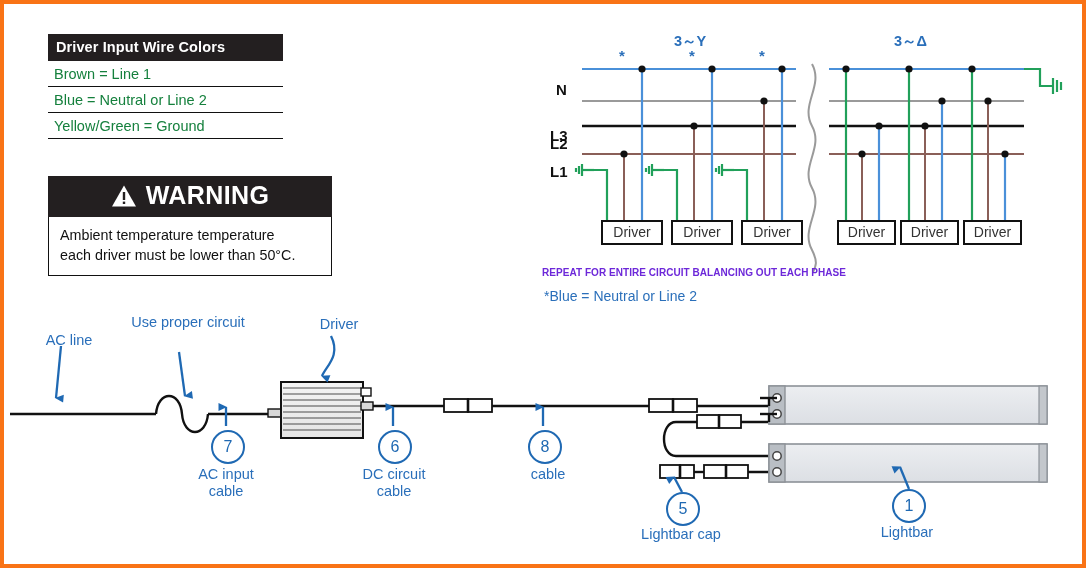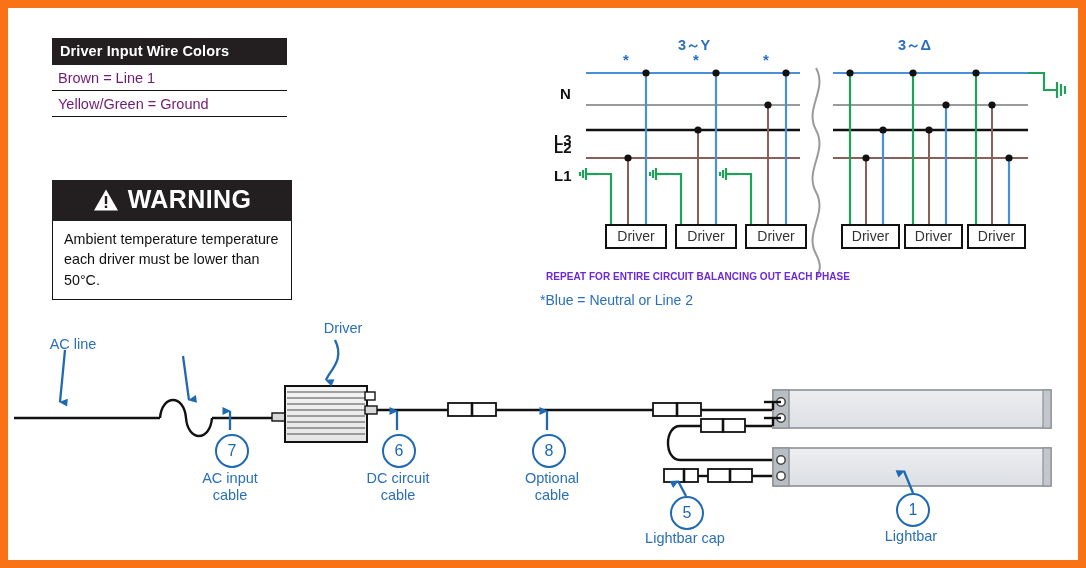--- a/index.html
+++ b/index.html
@@ -1,29 +1,29 @@
 <!DOCTYPE html>
 <html><head>
 <meta charset="utf-8">
 <style>
   html,body{margin:0;padding:0;background:#fff;}
   body{font-family:"Liberation Sans",sans-serif;}
   #page{position:relative;width:1086px;height:568px;background:#ffffff;
-        border:8px solid #f97316;box-sizing:border-box;overflow:hidden;}
+        border:4px solid #f97316;box-sizing:border-box;overflow:hidden;}
   .abs{position:absolute;}
 
   
   #wire-table{left:44px;top:30px;width:235px;}
   #wire-table .hdr{background:#231f20;color:#fff;font-weight:bold;font-size:14.5px;
       padding:5px 8px 6px 8px;letter-spacing:.1px;}
-  #wire-table .row{font-size:14.5px;color:#701a75;padding:5px 2px 4px 6px;
+  #wire-table .row{font-size:14.5px;color:#15803d;padding:5px 2px 4px 6px;
       border-bottom:1.6px solid #111;}
 
   
-  #warning{left:44px;top:172px;width:240px;}
+  #warning{left:44px;top:172px;width:284px;}
   #warning .wbar{background:#231f20;color:#fff;display:flex;align-items:center;
       justify-content:center;gap:9px;padding:5px 0 7px 0;}
   #warning .wbar .wtxt{font-size:25px;font-weight:bold;letter-spacing:.4px;}
   #warning .wbody{border:1.4px solid #111;border-top:none;padding:8px 10px 9px 11px;
       font-size:14.3px;line-height:1.42;color:#111;}
   .bus-lbl{font-size:15px;font-weight:bold;color:#111;}
   .ph-title{font-size:14.5px;font-weight:bold;color:#2a6fba;}
   .star{font-size:15px;font-weight:bold;color:#2a6fba;}
   .drv-box{border:2.2px solid #111;background:#fff;font-size:14px;color:#333;
       text-align:center;padding:2px 0 3px 0;}
@@ -39,20 +39,21 @@
       justify-content:center;background:#fff;font-weight:normal;}
 </style>
 </head>
 <body>
 
 <div id="page">
 
   <div class="abs" id="wire-table">
     <div class="hdr">Driver Input Wire Colors</div>
     <div class="row">Brown = Line 1</div>
+    <div class="row">Blue = Neutral or Line 2</div>
     <div class="row">Yellow/Green = Ground</div>
   </div>
 
   <div class="abs" id="warning">
     <div class="wbar">
       <svg width="26" height="24" viewBox="0 0 26 24">
         <path d="M13 1.5 L25 22.5 L1 22.5 Z" fill="#ffffff"></path>
         <rect x="11.8" y="8" width="2.4" height="8" fill="#231f20"></rect>
         <rect x="11.8" y="17.6" width="2.4" height="2.4" fill="#231f20"></rect>
       </svg>
@@ -191,27 +192,28 @@
 
     <div class="abs drv-box" style="left:77px;top:196px;width:58px;">Driver</div>
     <div class="abs drv-box" style="left:147px;top:196px;width:58px;">Driver</div>
     <div class="abs drv-box" style="left:217px;top:196px;width:58px;">Driver</div>
 
     <div class="abs drv-box" style="left:313px;top:196px;width:55px;">Driver</div>
     <div class="abs drv-box" style="left:376px;top:196px;width:55px;">Driver</div>
     <div class="abs drv-box" style="left:439px;top:196px;width:55px;">Driver</div>
 
     <div class="abs repeat" style="left:18px;top:243px;">REPEAT FOR ENTIRE CIRCUIT BALANCING OUT EACH PHASE</div>
-    <div class="abs bluenote" style="left:12px;top:264px;">*Blue = Neutral or Line 2</div>
+    <div class="abs bluenote" style="left:20px;top:264px;">*Blue = Neutral or Line 2</div>
   </div>
 
   <div class="abs" id="system-diagram" style="left:0;top:300px;width:1086px;height:268px;">
 
     <div class="abs callout" style="left:25px;top:28px;width:80px;">AC line</div>
     <div class="abs callout" style="left:108px;top:10px;width:152px;">
+      <div>Use proper circuit</div>
     </div>
     <div class="abs callout" style="left:300px;top:12px;width:70px;">Driver</div>
 
     <svg class="abs" style="left:0;top:0;" width="1086" height="268">
       <defs>
         <marker id="ar" markerWidth="9" markerHeight="9" refX="4.5" refY="8" orient="auto" markerUnits="userSpaceOnUse">
           <path d="M4.5 9 L0.6 0.5 L8.4 0.5 Z" fill="#1f69b3"></path>
         </marker>
         <linearGradient id="lbg" x1="0" y1="0" x2="0" y2="1">
           <stop offset="0" stop-color="#eceef1"></stop>
@@ -327,21 +329,20 @@
     </div>
     <div class="abs callout" style="left:334px;top:162px;width:112px;">
       <div>DC circuit</div>
       <div>cable</div>
     </div>
 
     <div class="abs" style="left:524px;top:126px;">
       <div class="badge">8</div>
     </div>
     <div class="abs callout" style="left:463px;top:162px;width:162px;">
-      <div>Optional</div>
       <div>cable</div>
     </div>
 
     <div class="abs" style="left:662px;top:188px;">
       <div class="badge">5</div>
     </div>
     <div class="abs callout" style="left:613px;top:222px;width:128px;">Lightbar cap</div>
 
     <div class="abs" style="left:888px;top:185px;">
       <div class="badge">1</div>

